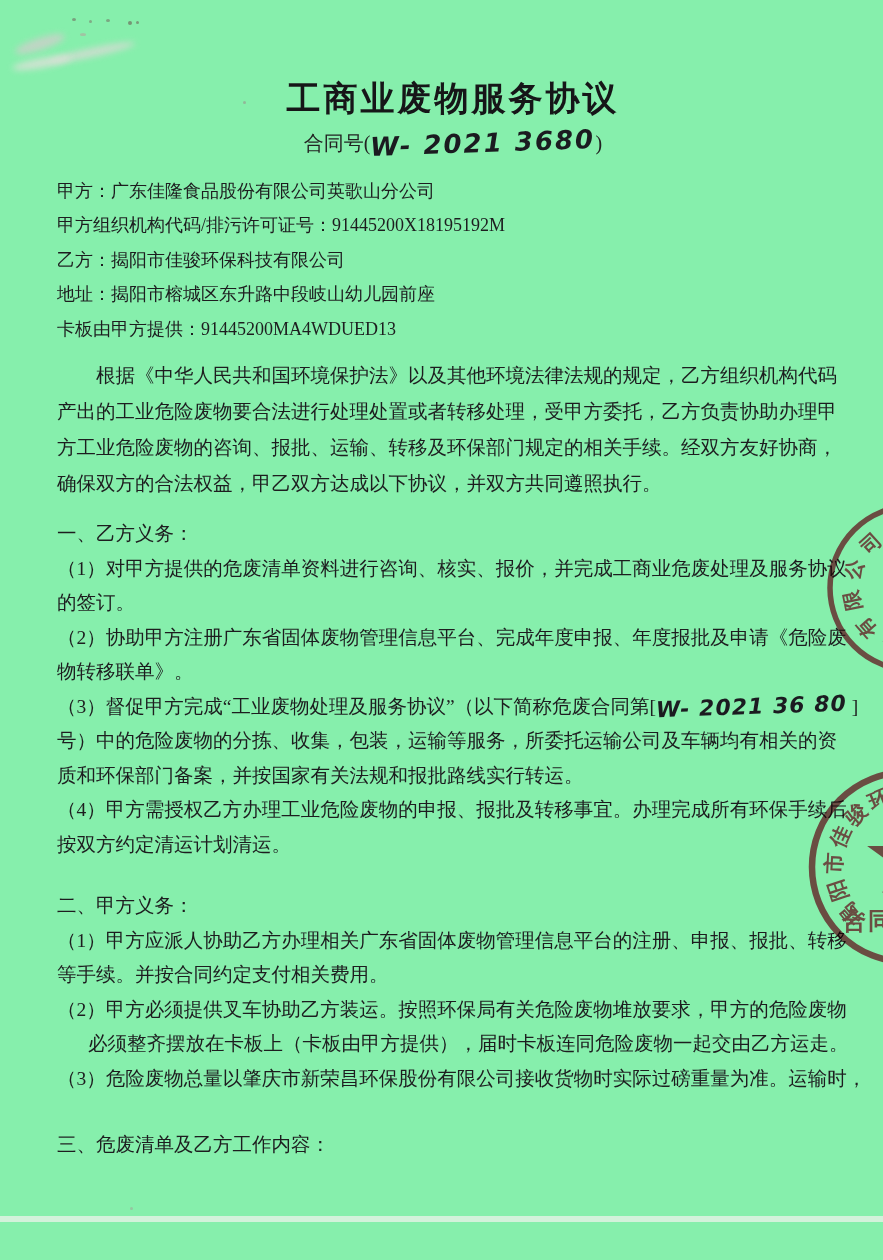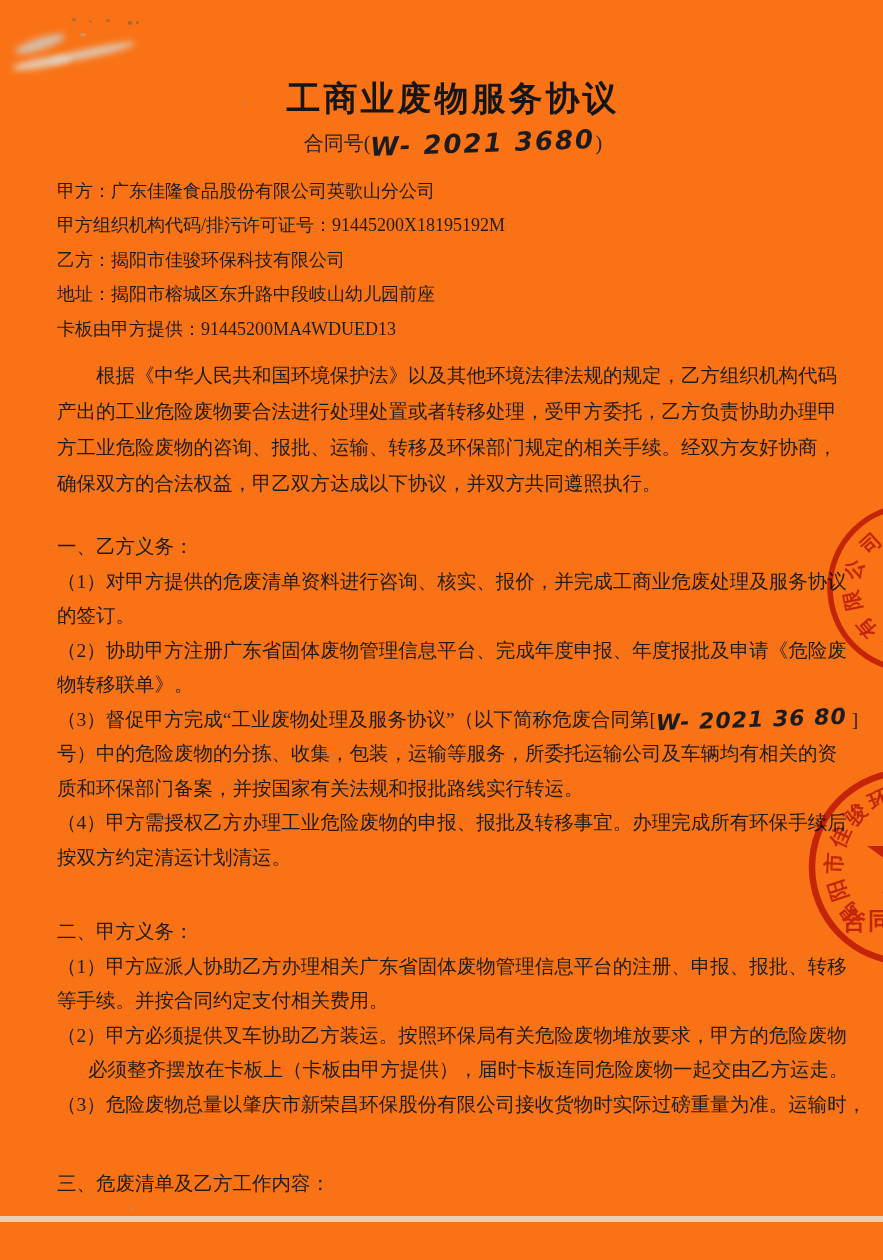--- a/index.html
+++ b/index.html
@@ -1,20 +1,20 @@
 <!DOCTYPE html>
 <html><head>
 <meta charset="utf-8">
 <style>
   html,body{margin:0;padding:0;background:#e8e8e8;}
   .page{
     position:relative;
     width:883px;height:1260px;
     margin:0 auto;
-    background:#f97316;
+    background:#86efac;
     overflow:hidden;
     font-family:"Liberation Serif","DejaVu Serif",serif;
     color:#1d1d1f;
   }
   .content{
     position:absolute;left:57px;top:0;width:792px;
   }
   .doc-title{
     margin-top:76px;
     text-align:center;
@@ -39,21 +39,21 @@
     color:#1b1b20;
   }
   .hw-big{font-size:26px;vertical-align:-2px;}
   .hw-inline{font-size:22px;letter-spacing:1px;vertical-align:-1px;}
   .info-block{margin-top:16px;}
   .info-block .line{line-height:34.4px;font-size:18px;}
   .preamble{margin-top:12px;}
   .preamble .line{line-height:36px;font-size:19.5px;}
   .preamble .line.first{text-indent:2em;}
   .section{margin-top:0;}
-  .sec-heading{margin-top:28px;line-height:34.5px;font-size:19.5px;font-weight:400;}
+  .sec-heading{margin-top:15px;line-height:34.5px;font-size:19.5px;font-weight:400;}
   .sec-lines .line{line-height:34.5px;font-size:19.5px;white-space:nowrap;}
   .sec-lines .line.indent1{padding-left:31px;}
   .gap-lg{height:12px;}
   .gap-xl{height:17px;}
   
   .stamp{
     position:absolute;
     mix-blend-mode:multiply;
     opacity:0.88;
     font-family:"Liberation Serif","DejaVu Serif",serif;

